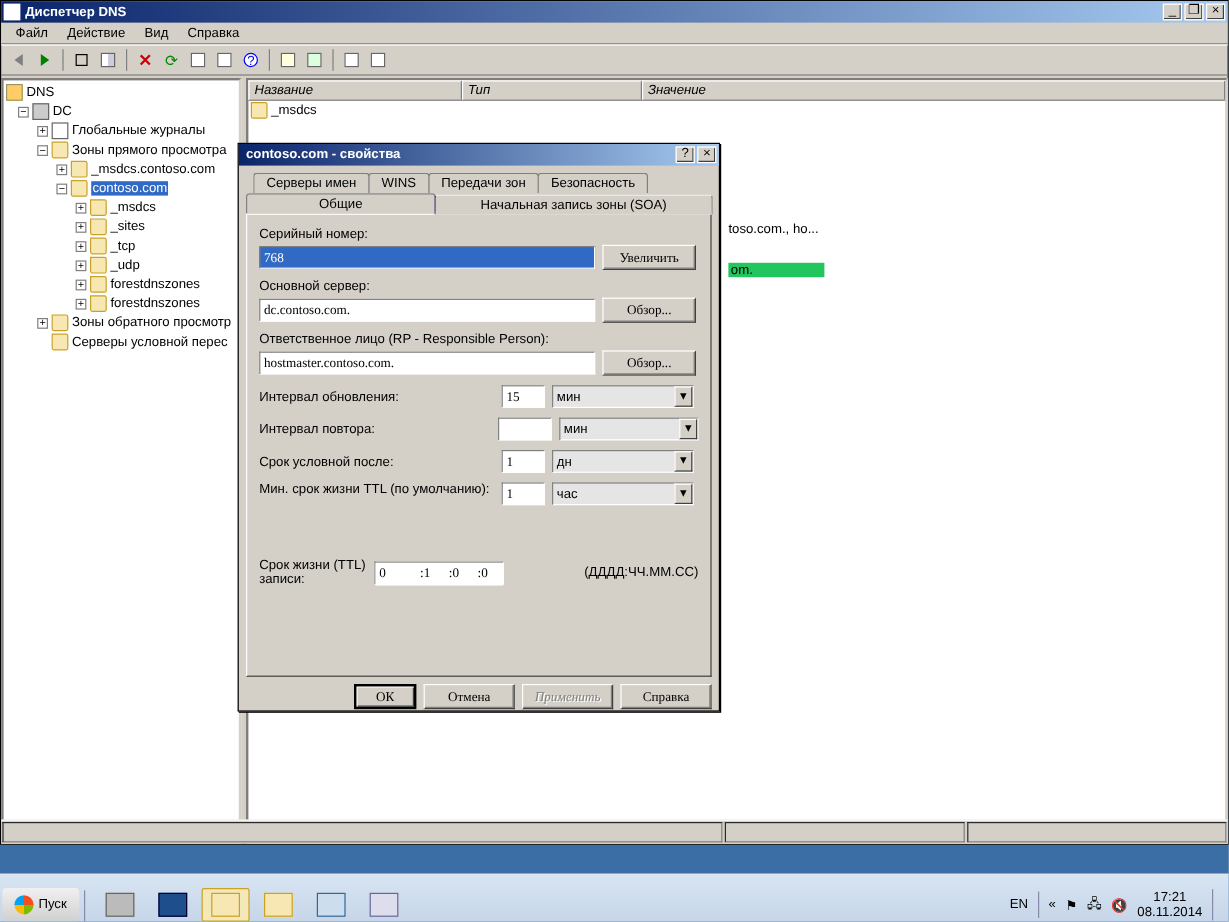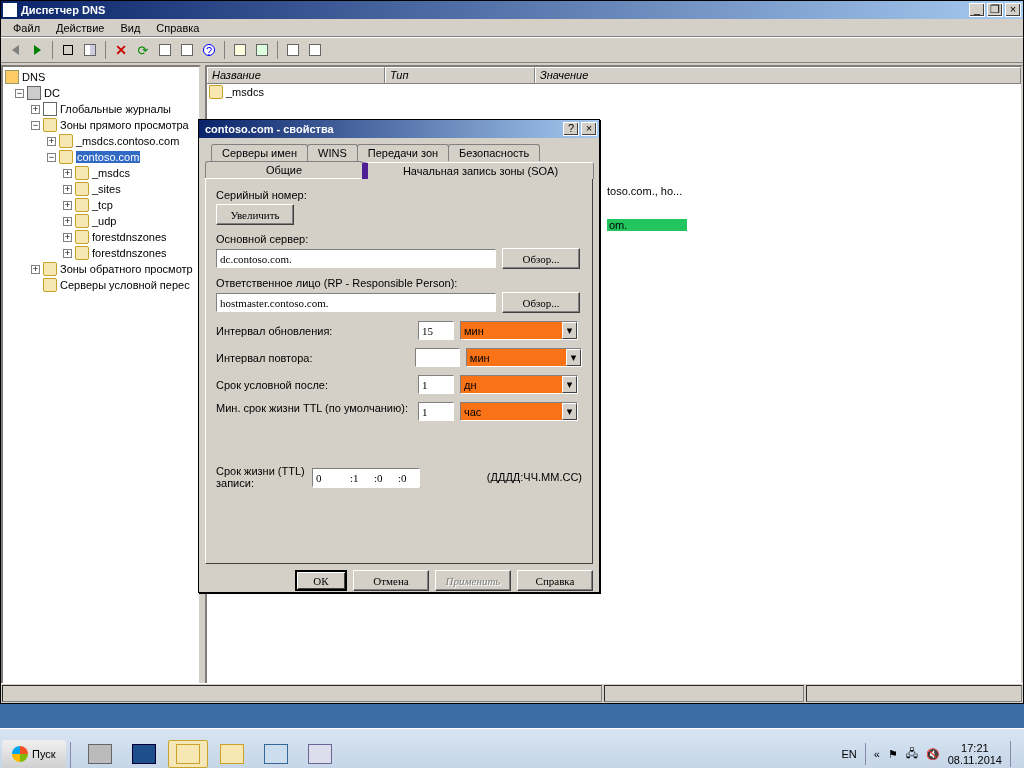--- a/index.html
+++ b/index.html
@@ -41,29 +41,29 @@
   .list-row { display: flex; align-items: center; height: 16px; padding-left: 2px; }
   .list-row .ic { width: 14px; height: 14px; margin-right: 3px; }
   .hscroll-tree { position: absolute; bottom: 0; left: 0; right: 0; height: 16px; background: #d4d0c8; border-top: 1px solid #808080; display: flex; }
   .hscroll-tree .sbbtn { width: 16px; height: 14px; background: #d4d0c8; border: 1px solid #fff; box-shadow: inset -1px -1px #404040; text-align: center; line-height: 10px; cursor: default; }
   .hscroll-tree .track { flex: 1; background: repeating-conic-gradient(#d4d0c8 0% 25%, #fff 0% 50%) 50% / 2px 2px; }
   .dlg { position: absolute; left: 198px; top: 119px; width: 402px; height: 474px; background: #d4d0c8; border: 1px solid #000; box-shadow: 1px 1px 0 #000; }
   .dlg .titlebar { background: linear-gradient(to right, #0a246a, #a6caf0); }
   .dlg .body { padding: 6px; }
   .tabs-row { display: flex; }
   .tab { padding: 2px 10px; border: 1px solid #808080; border-bottom: none; background: #d4d0c8; margin-right: -1px; border-top-left-radius: 3px; border-top-right-radius: 3px; cursor: default; position: relative; }
-  .tab.active { background: #d4d0c8; z-index: 2; top: 1px; border-top: 1px solid #fff; border-left: 6px solid #4c1d95; }
+  .tab.active { background: #d4d0c8; z-index: 2; top: 1px; border-top: 1px solid #fff; border-left: 1px solid #4c1d95; }
   .panel { border: 1px solid #fff; border-right-color: #404040; border-bottom-color: #404040; padding: 10px 10px 6px 10px; height: 386px; }
   .lbl { display: block; margin-bottom: 3px; }
   .txt { height: 19px; border: 1px solid #808080; border-right-color: #fff; border-bottom-color: #fff; background: #fff; padding: 1px 3px; font-family: Tahoma; font-size: 11px; }
   .btn { height: 21px; background: #d4d0c8; border: 1px solid #fff; border-right-color: #404040; border-bottom-color: #404040; box-shadow: inset -1px -1px #808080, inset 1px 1px #d4d0c8; padding: 0 8px; cursor: default; font-family: Tahoma; font-size: 11px; }
   .btn.default { border: 2px solid #000; box-shadow: inset 1px 1px #fff, inset -1px -1px #404040; }
   .btn:disabled { color: #808080; text-shadow: 1px 1px #fff; font-style: italic; }
   .row { display: flex; align-items: center; margin-bottom: 8px; gap: 6px; }
-  .drop { height: 19px; border: 1px solid #808080; border-right-color: #fff; border-bottom-color: #fff; background: #f97316; display: flex; align-items: center; position: relative; }
+  .drop { height: 19px; border: 1px solid #808080; border-right-color: #fff; border-bottom-color: #fff; background: #e5e5e5; display: flex; align-items: center; position: relative; }
   .drop span { padding: 0 3px; flex: 1; }
   .drop .db { width: 15px; height: 17px; background: #d4d0c8; border: 1px solid #fff; border-right-color: #404040; border-bottom-color: #404040; text-align: center; line-height: 14px; cursor: default; }
   .dlg-btns { display: flex; justify-content: flex-end; gap: 6px; padding: 0 6px 6px 0; }
   .statusbar { position: absolute; left: 0; right: 0; bottom: 0; height: 20px; background: #d4d0c8; border-top: 1px solid #fff; display: flex; }
   .statusbar .pane { border: 1px inset #808080; margin: 1px; }
   .taskbar { position: absolute; left: 0; bottom: 0; right: 0; height: 40px; background: linear-gradient(to bottom, #d7e4f2, #c6d6e8); border-top: 1px solid #fff; display: flex; align-items: flex-end; margin-top: 23px; }
   .start { height: 28px; padding: 0 10px; display: flex; align-items: center; background: linear-gradient(to bottom, #f0f0f0, #d0d0d0); border-radius: 3px; margin-left: 2px; cursor: default; gap: 4px; }
   .start .logo { width: 16px; height: 16px; background: conic-gradient(#f25022 0 25%, #7fba00 0 50%, #ffb900 0 75%, #00a4ef 0); border-radius: 50%; }
   .tbtn { width: 40px; height: 28px; margin-left: 4px; display: flex; align-items: center; justify-content: center; border-radius: 2px; cursor: default; }
   .tbtn .ic2 { width: 24px; height: 20px; }
@@ -250,20 +250,21 @@
       <div class="tab">Передачи зон</div>
       <div class="tab">Безопасность</div>
     </div>
     <div class="tabs-row">
       <div class="tab" style="width:158px;text-align:center">Общие</div>
       <div class="tab active" style="flex:1;text-align:center">Начальная запись зоны (SOA)</div>
     </div>
     <div class="panel">
       <label class="lbl">Серийный номер:</label>
       <div class="row">
+        <input class="txt" style="width: 280px; background: rgb(49, 106, 197); color: rgb(255, 255, 255);" value="768">
         <button class="btn" style="width:78px">Увеличить</button>
       </div>
 
       <label class="lbl">Основной сервер:</label>
       <div class="row">
         <input class="txt" style="width: 280px;" value="dc.contoso.com.">
         <button class="btn" style="width:78px">Обзор...</button>
       </div>
 
       <label class="lbl">Ответственное лицо (RP - Responsible Person):</label>

